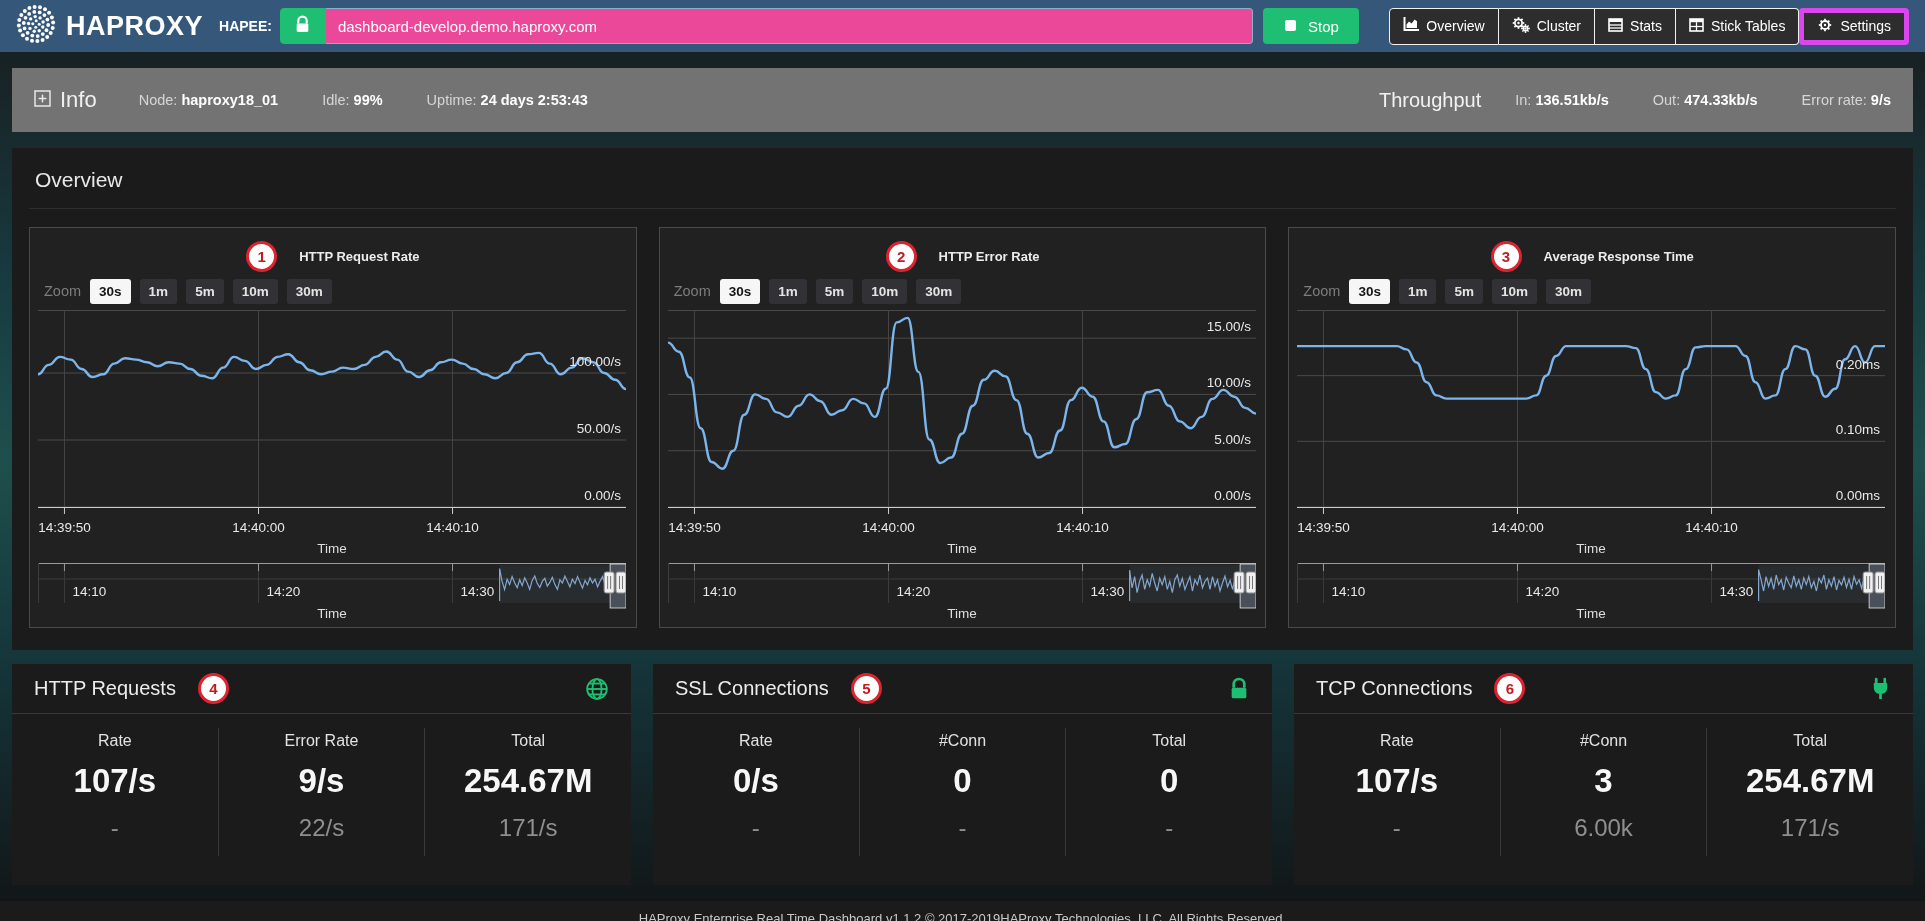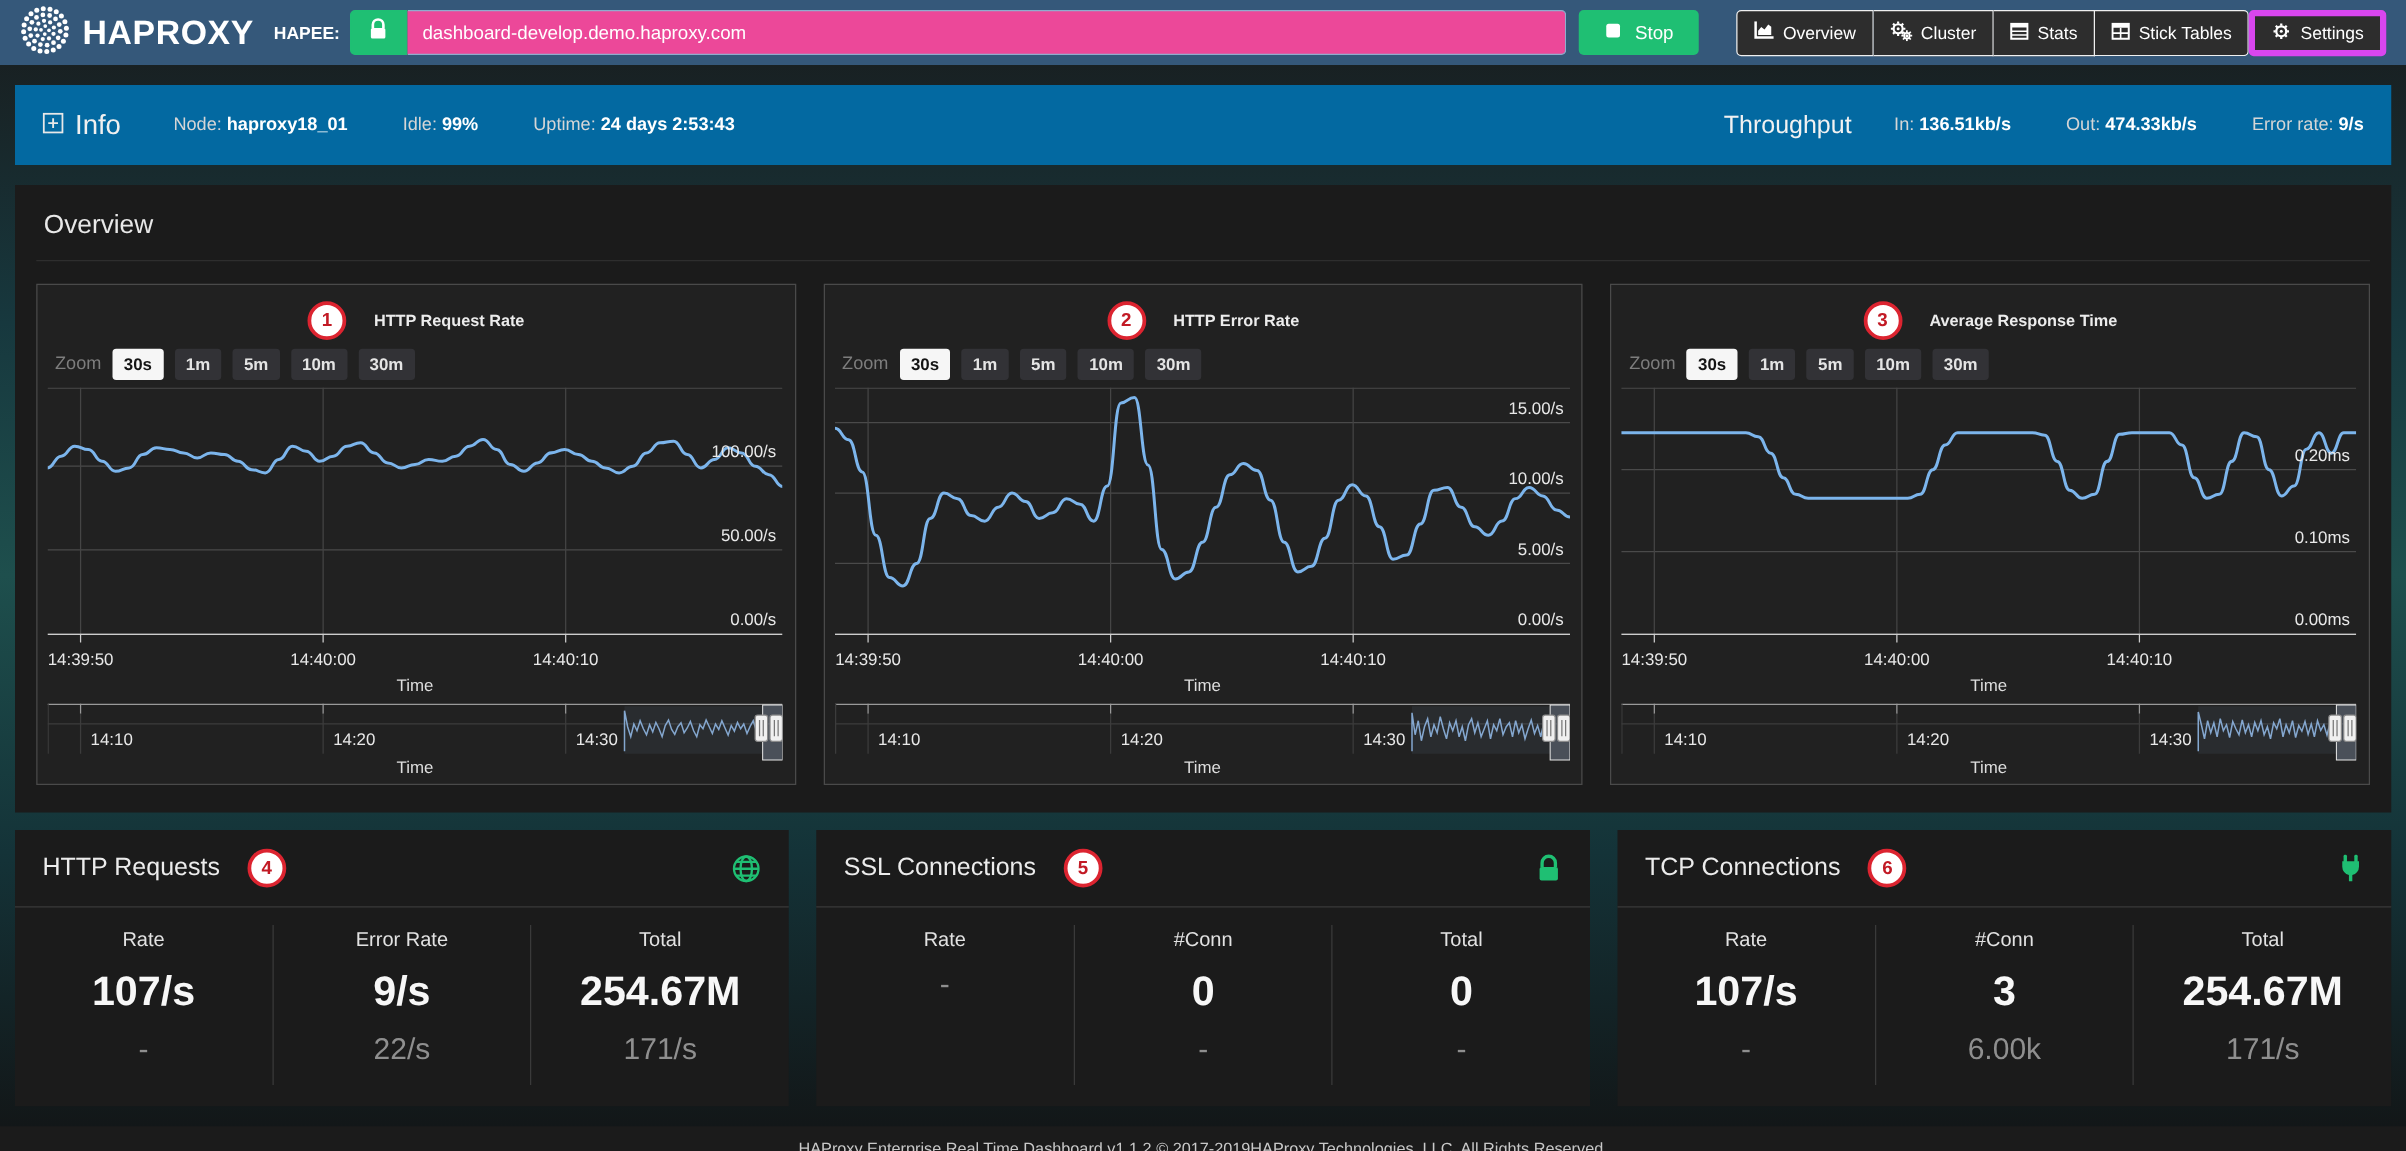--- a/index.html
+++ b/index.html
@@ -14,21 +14,21 @@
 .lock-chip{width:46px;background:#1fbf73;border:1px solid #1fbf73;border-radius:4px 0 0 4px;display:flex;align-items:center;justify-content:center;cursor:pointer}
 .url-input{flex:1;background:#ec4899;border:1px solid #8fadcd;border-left:none;border-radius:0 4px 4px 0;color:#fff;font-size:15px;padding:0 12px;outline:none}
 .stop-btn{margin-left:10px;height:36px;width:97px;background:#1fbf73;border:none;border-radius:4px;color:#fff;font-size:15px;display:flex;align-items:center;justify-content:center;gap:11px;cursor:pointer}
 .nav-group{margin-left:30px;display:flex}
 .nav-btn{height:37px;background:#2d2d2d;border:1px solid #f0f0f0;color:#fff;font-size:14px;display:flex;align-items:center;gap:7px;padding:0 13px;cursor:pointer;white-space:nowrap}
 .nav-btn+.nav-btn{border-left:none}
 .nav-btn:first-child{border-radius:4px 0 0 4px}
 .nav-btn:last-child{border-radius:0 4px 4px 0}
 .settings-btn{margin-left:auto;height:37px;background:#2d2d2d;border:5px solid #d946ef;border-radius:4px;color:#fff;font-size:14px;display:flex;align-items:center;gap:7px;padding:0 13px;cursor:pointer}
 
-.info-bar{margin:16px 12px 0;height:64px;background:#0369a1;display:flex;align-items:center;padding:0 22px;color:#ddd}
+.info-bar{margin:16px 12px 0;height:64px;background:#737373;display:flex;align-items:center;padding:0 22px;color:#ddd}
 .info-title{display:flex;align-items:center;gap:9px;font-size:22px;color:#f0f0f0;cursor:pointer}
 .info-fields{display:flex;gap:44px;margin-left:42px;font-size:14.5px}
 .info-field .lbl{color:#d6d6d6}.info-field .val{color:#fff;font-weight:bold;margin-left:4px}
 .tp-wrap{margin-left:auto;display:flex;align-items:center;gap:34px}
 .tp-title{font-size:20px;color:#f2f2f2}
 
 .overview-section{margin:16px 12px 0;background:#1b1b1b;padding:18px 17px 22px}
 .overview-title{font-size:21px;color:#e8e8e8;padding:2px 6px 16px;border-bottom:1px solid #2e2e2e;margin-bottom:18px}
 .charts-row{display:flex;gap:22px}
 .chart-panel{flex:1;height:401px;background:#212121;border:1px solid #4a4a4a;padding:8px 8px 0;position:relative}
@@ -36,21 +36,21 @@
 .chart-title{font-size:13px;font-weight:bold;color:#ececec}
 .num-badge{width:31px;height:31px;border-radius:50%;background:#fff;border:3px solid #dc2430;color:#c21a25;font-weight:bold;font-size:15px;display:flex;align-items:center;justify-content:center;flex:0 0 auto}
 .zoom-row{display:flex;align-items:center;gap:9px;padding:2px 6px 6px;height:34px}
 .zoom-lbl{color:#7d7d7d;font-size:14.5px}
 .zoom-btn{background:#323236;color:#e4e4e4;border:none;border-radius:3px;font-size:13.5px;font-weight:bold;padding:5px 9px;cursor:pointer;font-family:inherit}
 .zoom-btn.active{background:#f6f6f6;color:#141414}
 .chart-canvas-wrap{position:relative;width:100%}
 
 .cards-row{margin:14px 12px 0;display:flex;gap:22px}
 .stat-card{flex:1;background:#1b1b1b;height:221px}
-.card-head{height:62px;display:flex;align-items:center;gap:22px;padding:0 22px;border-bottom:1px solid #3a3a3a}
+.card-head{height:50px;display:flex;align-items:center;gap:22px;padding:0 22px;border-bottom:1px solid #3a3a3a}
 .card-title{font-size:20px;color:#ececec}
 .card-icon{margin-left:auto;display:flex;align-items:center}
 .card-cols{display:flex;padding:14px 0 0}
 .card-col{flex:1;text-align:center;padding:4px 0 14px}
 .card-col+.card-col{border-left:1px solid #3a3a3a}
 .col-lbl{font-size:16px;color:#e2e2e2;margin-bottom:12px}
 .col-val{font-size:33px;font-weight:bold;color:#f7f7f7;margin-bottom:14px}
 .col-sub{font-size:24px;color:#8f8f8f}
 
 .footer{margin-top:16px;background:#1b1b1b;height:34px;display:flex;align-items:center;justify-content:center}
@@ -467,20 +467,21 @@
         <span class="card-icon">
           <svg width="22" height="24" viewBox="0 0 16 18">
             <path d="M4 8V5.5a4 4 0 0 1 8 0V8" fill="none" stroke="#1fbf73" stroke-width="2"></path>
             <rect x="2.5" y="8" width="11" height="8" rx="1.2" fill="#1fbf73"></rect>
           </svg>
         </span>
       </div>
       <div class="card-cols">
         <div class="card-col">
           <div class="col-lbl">Rate</div>
+          <div class="col-val">0/s</div>
           <div class="col-sub">-</div>
         </div>
         <div class="card-col">
           <div class="col-lbl">#Conn</div>
           <div class="col-val">0</div>
           <div class="col-sub">-</div>
         </div>
         <div class="card-col">
           <div class="col-lbl">Total</div>
           <div class="col-val">0</div>

